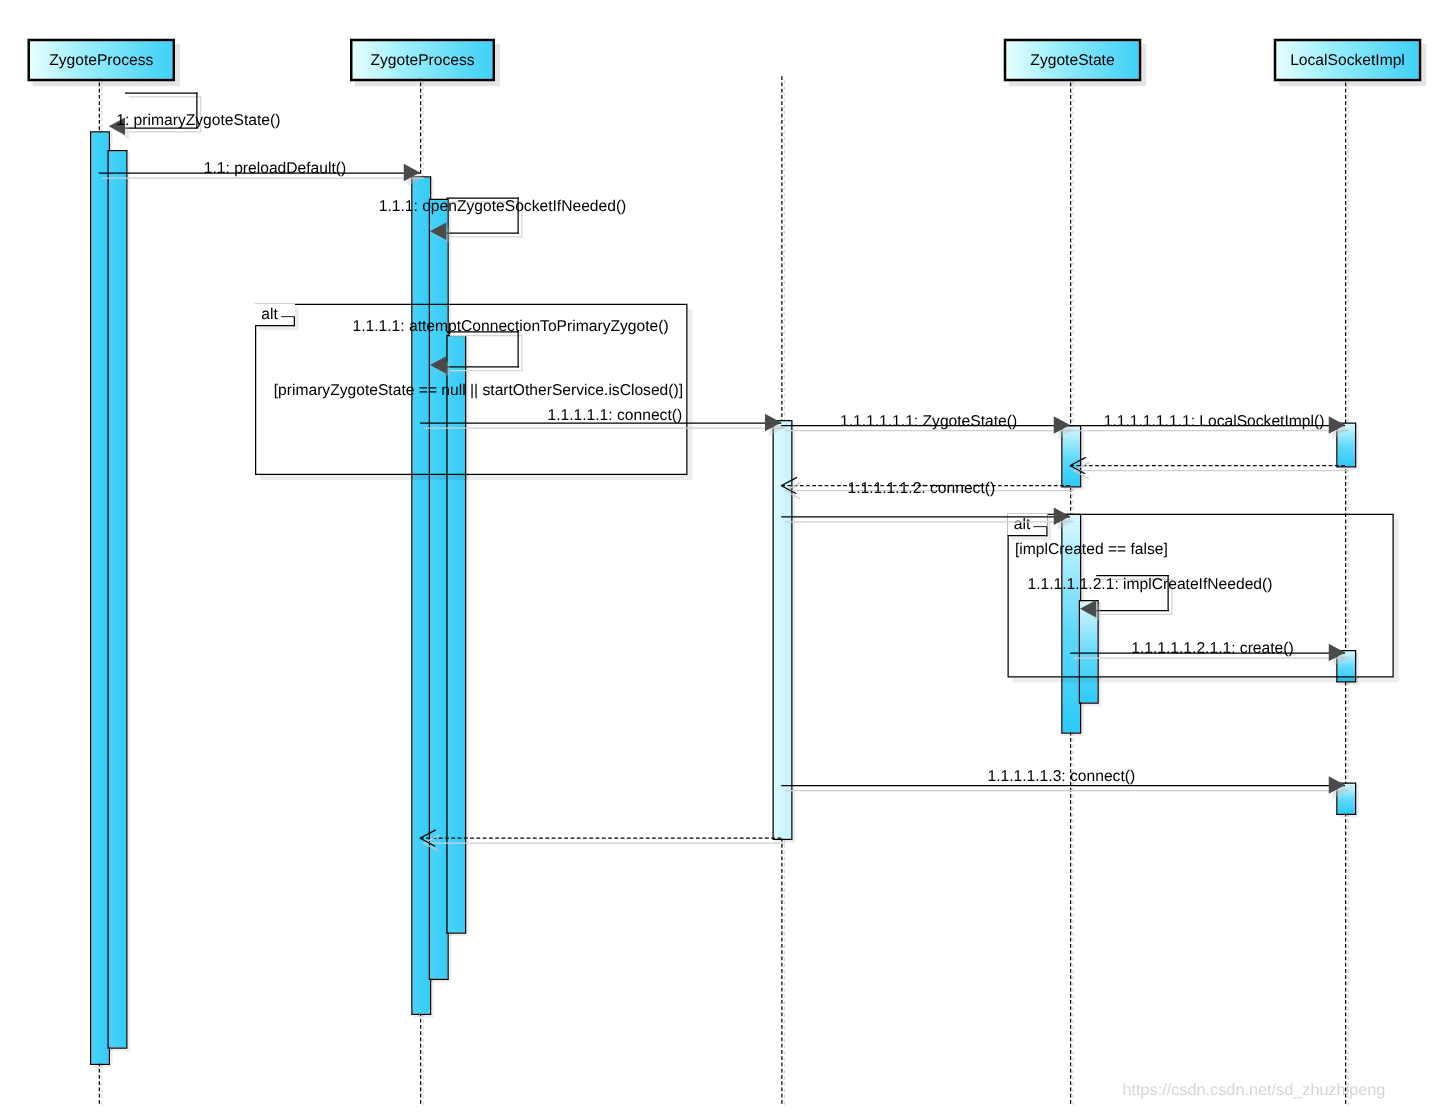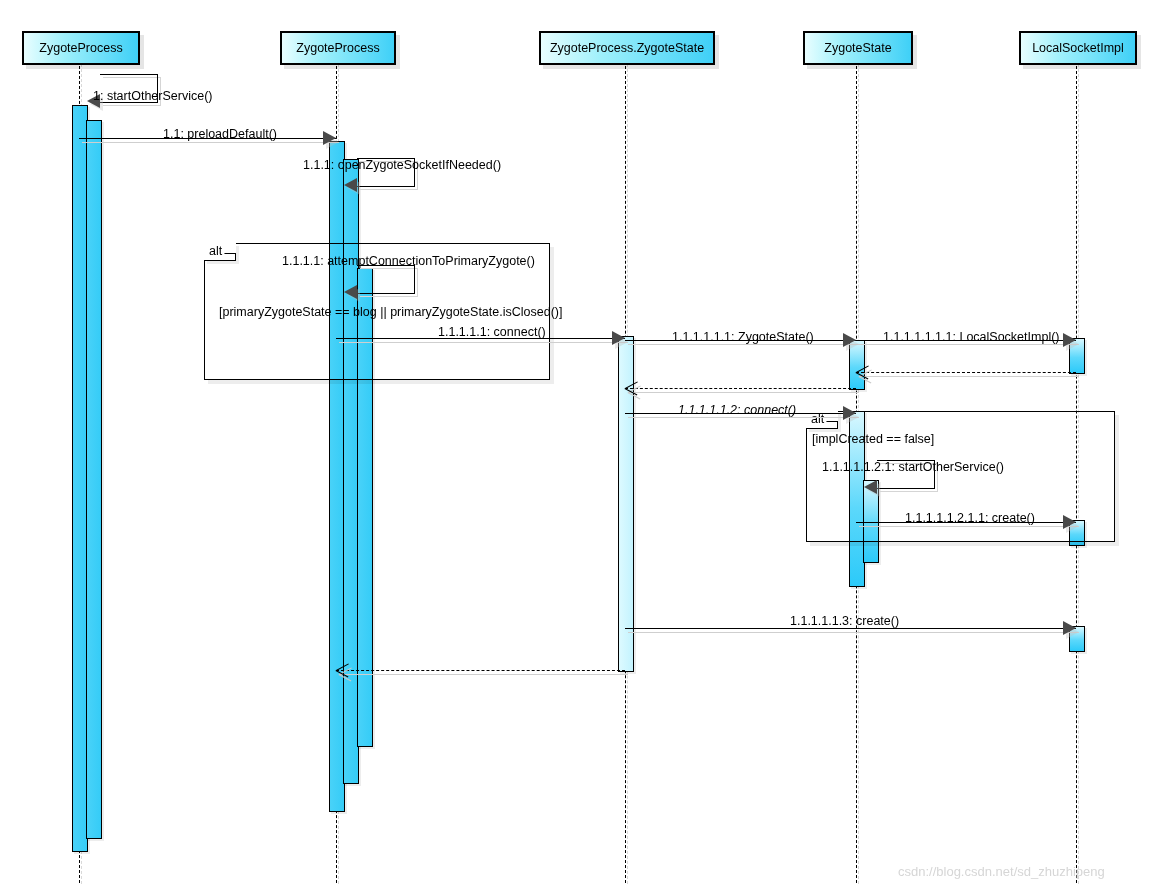--- a/index.html
+++ b/index.html
@@ -78,29 +78,29 @@
     <div class="activation solid" style="left: 357px; top: 268px; width: 14px; height: 477px;"></div>
     <div class="activation pale" style="left: 618px; top: 336px; width: 14px; height: 334px;"></div>
     <div class="activation" style="left: 849px; top: 340px; width: 14px; height: 48px;"></div>
     <div class="activation" style="left: 849px; top: 411px; width: 14px; height: 174px;"></div>
     <div class="activation" style="left: 863px; top: 480px; width: 14px; height: 81px;"></div>
     <div class="activation" style="left: 1069px; top: 338px; width: 14px; height: 34px;"></div>
     <div class="activation" style="left: 1069px; top: 520px; width: 14px; height: 24px;"></div>
     <div class="activation" style="left: 1069px; top: 626px; width: 14px; height: 24px;"></div>
     <div class="frag" style="left: 204px; top: 243px; width: 344px; height: 135px;"></div>
     <div class="frag-tab" style="left: 204px; top: 243px;">alt</div>
-    <div class="guard" style="left: 219px; top: 306px;">[primaryZygoteState == blog || primaryZygoteState.isClosed()]</div>
+    <div class="guard" style="left: 219px; top: 306px;">[primaryZygoteState == null || startOtherService.isClosed()]</div>
     <div class="frag" style="left: 806px; top: 411px; width: 307px; height: 129px;"></div>
     <div class="frag-tab" style="left: 806px; top: 411px;">alt</div>
     <div class="guard" style="left: 812px; top: 433px;">[implCreated == false]</div>
     <div class="self-loop-sh" style="left: 103px; top: 77px; width: 57px; height: 27px;"></div>
     <div class="self-loop" style="left: 100px; top: 74px; width: 57px; height: 27px;"></div>
     <div class="arrow-sh left" style="left: 90px; top: 97px;"></div>
     <div class="arrow-filled left" style="left: 87px; top: 94px;"></div>
-    <div class="msg-label" style="left: 93px; top: 90px;">1: startOtherService()</div>
+    <div class="msg-label" style="left: 93px; top: 90px;">1: primaryZygoteState()</div>
     <div class="msg-line-sh" style="left: 82px; top: 142px; width: 257px;"></div>
     <div class="msg-line" style="left: 79px; top: 138px; width: 257px;"></div>
     <div class="arrow-sh right" style="left: 326px; top: 135px;"></div>
     <div class="arrow-filled right" style="left: 323px; top: 131px;"></div>
     <div class="msg-label" style="left: 163px; top: 128px;">1.1: preloadDefault()</div>
     <div class="self-loop-sh" style="left: 360px; top: 161px; width: 57px; height: 27px;"></div>
     <div class="self-loop" style="left: 357px; top: 158px; width: 57px; height: 27px;"></div>
     <div class="arrow-sh left" style="left: 347px; top: 181px;"></div>
     <div class="arrow-filled left" style="left: 344px; top: 178px;"></div>
     <div class="msg-label" style="left: 303px; top: 159px;">1.1.1: openZygoteSocketIfNeeded()</div>
@@ -141,55 +141,52 @@
       <span class="a2"></span>
     </div>
     <div class="arrow-open" style="left: 625px; top: 381px; transform: none;">
       <span class="a1"></span>
       <span class="a2"></span>
     </div>
     <div class="msg-line-sh" style="left: 628px; top: 417px; width: 231px;"></div>
     <div class="msg-line" style="left: 625px; top: 413px; width: 231px;"></div>
     <div class="arrow-sh right" style="left: 846px; top: 410px;"></div>
     <div class="arrow-filled right" style="left: 843px; top: 406px;"></div>
-    <div class="msg-label" style="left: 678px; top: 404px; font-style: italic;">1.1.1.1.1.2: connect()</div>
+    <div class="msg-label" style="left: 678px; top: 384px;">1.1.1.1.1.2: connect()</div>
     <div class="self-loop-sh" style="left: 880px; top: 463px; width: 57px; height: 27px;"></div>
     <div class="self-loop" style="left: 877px; top: 460px; width: 57px; height: 27px;"></div>
     <div class="arrow-sh left" style="left: 867px; top: 483px;"></div>
     <div class="arrow-filled left" style="left: 864px; top: 480px;"></div>
-    <div class="msg-label" style="left: 822px; top: 461px;">1.1.1.1.1.2.1: startOtherService()</div>
+    <div class="msg-label" style="left: 822px; top: 461px;">1.1.1.1.1.2.1: implCreateIfNeeded()</div>
     <div class="msg-line-sh" style="left: 859px; top: 526px; width: 220px;"></div>
     <div class="msg-line" style="left: 856px; top: 522px; width: 220px;"></div>
     <div class="arrow-sh right" style="left: 1066px; top: 519px;"></div>
     <div class="arrow-filled right" style="left: 1063px; top: 515px;"></div>
     <div class="msg-label" style="left: 905px; top: 512px; text-align: center;">1.1.1.1.1.2.1.1: create()</div>
     <div class="msg-line-sh" style="left: 628px; top: 632px; width: 451px;"></div>
     <div class="msg-line" style="left: 625px; top: 628px; width: 451px;"></div>
     <div class="arrow-sh right" style="left: 1066px; top: 625px;"></div>
     <div class="arrow-filled right" style="left: 1063px; top: 621px;"></div>
-    <div class="msg-label" style="left: 790px; top: 615px;">1.1.1.1.1.3: create()</div>
+    <div class="msg-label" style="left: 790px; top: 615px;">1.1.1.1.1.3: connect()</div>
     <div class="msg-line-sh" style="left: 339px; top: 674px; width: 289px;"></div>
     <div class="msg-line dashed" style="left: 336px; top: 670px; width: 289px;"></div>
     <div class="arrow-open sh" style="left: 339px; top: 667px; transform: none;">
       <span class="a1"></span>
       <span class="a2"></span>
     </div>
     <div class="arrow-open" style="left: 336px; top: 663px; transform: none;">
       <span class="a1"></span>
       <span class="a2"></span>
     </div>
     <div class="lifeline-head" style="left: 22px; top: 31px; width: 114px; height: 30px;">
       <span>ZygoteProcess</span>
     </div>
     <div class="lifeline-head" style="left: 280px; top: 31px; width: 112px; height: 30px;">
       <span>ZygoteProcess</span>
     </div>
-    <div class="lifeline-head" style="left: 539px; top: 31px; width: 172px; height: 30px;">
-      <span>ZygoteProcess.ZygoteState</span>
-    </div>
     <div class="lifeline-head" style="left: 803px; top: 31px; width: 106px; height: 30px;">
       <span>ZygoteState</span>
     </div>
     <div class="lifeline-head" style="left: 1019px; top: 31px; width: 114px; height: 30px;">
       <span>LocalSocketImpl</span>
     </div>
-    <div class="watermark" style="left: 898px; top: 864px;">csdn://blog.csdn.net/sd_zhuzhipeng</div>
+    <div class="watermark" style="left: 898px; top: 864px;">https://csdn.csdn.net/sd_zhuzhipeng</div>
   </div>
 
 </body></html>

